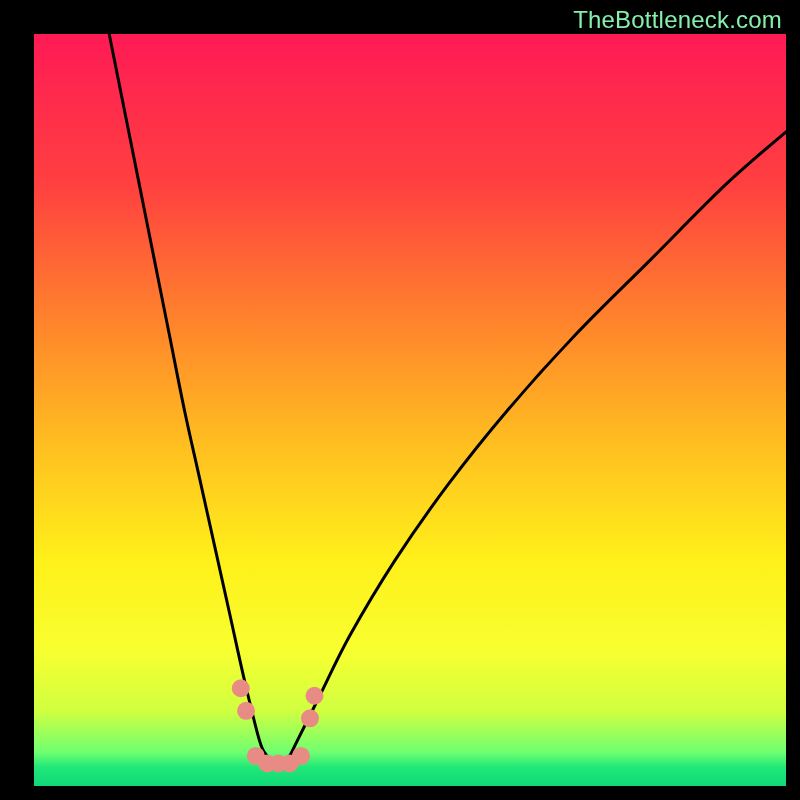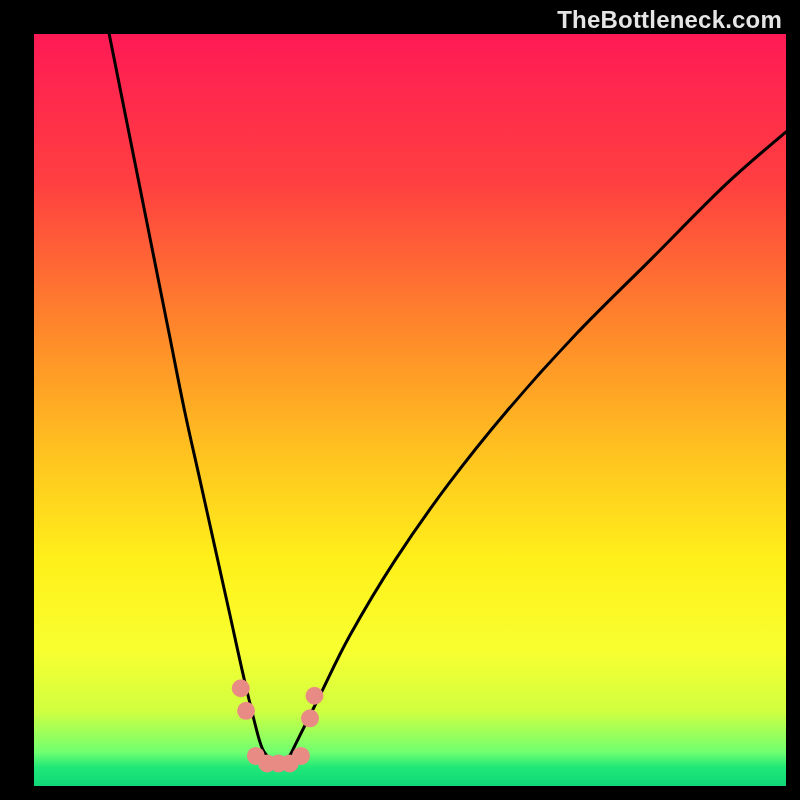--- a/index.html
+++ b/index.html
@@ -14,23 +14,23 @@
   .stage {
     position: relative;
     width: 800px;
     height: 800px;
     background: #000;
   }
   .watermark {
     position: absolute;
     top: 6px;
     right: 18px;
-    color: #e5e5e5;
+    color: #86efac;
     font-size: 24px;
-    font-weight: 700;
+    font-weight: 400;
     letter-spacing: 0.2px;
     z-index: 10;
   }
   svg {
     position: absolute;
     top: 0;
     left: 0;
   }
 </style>
 </head>

